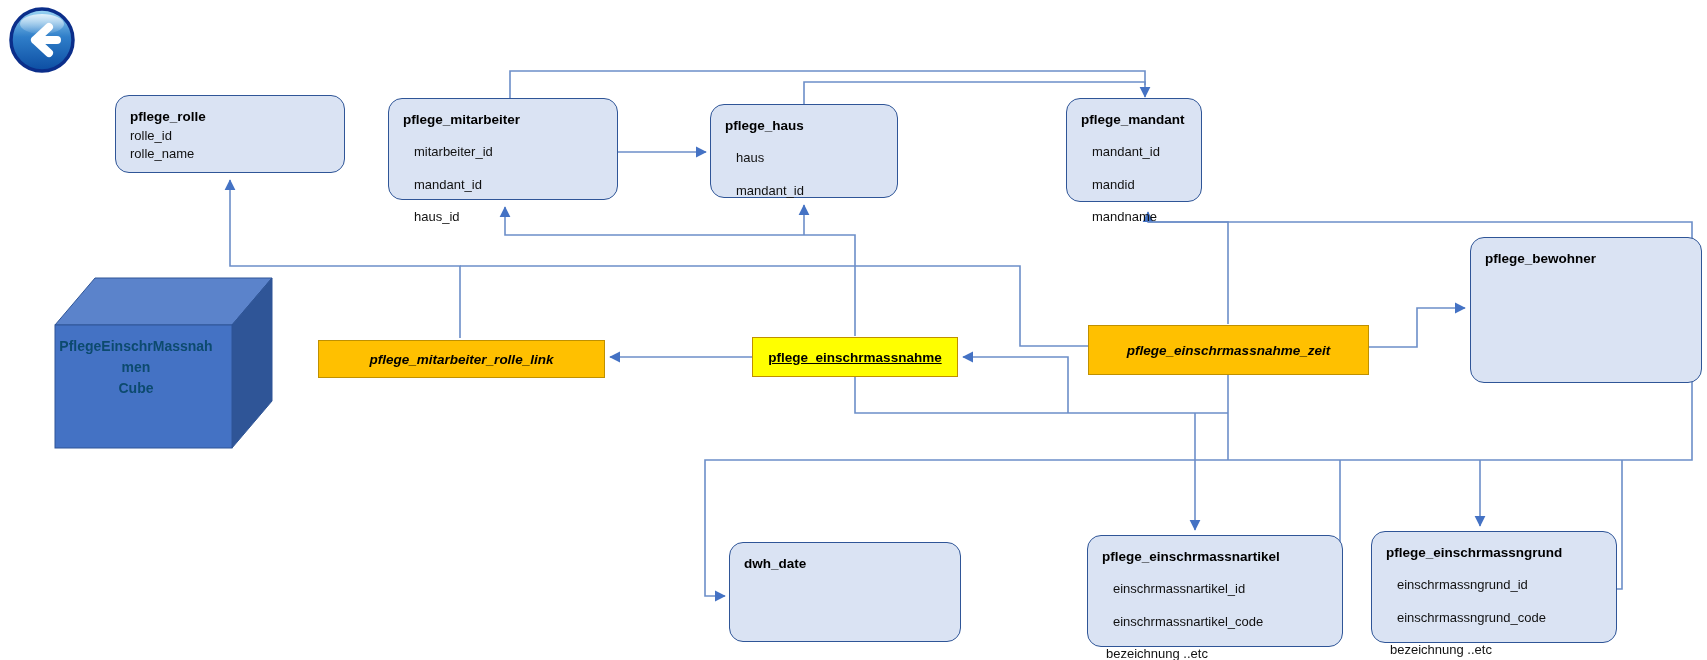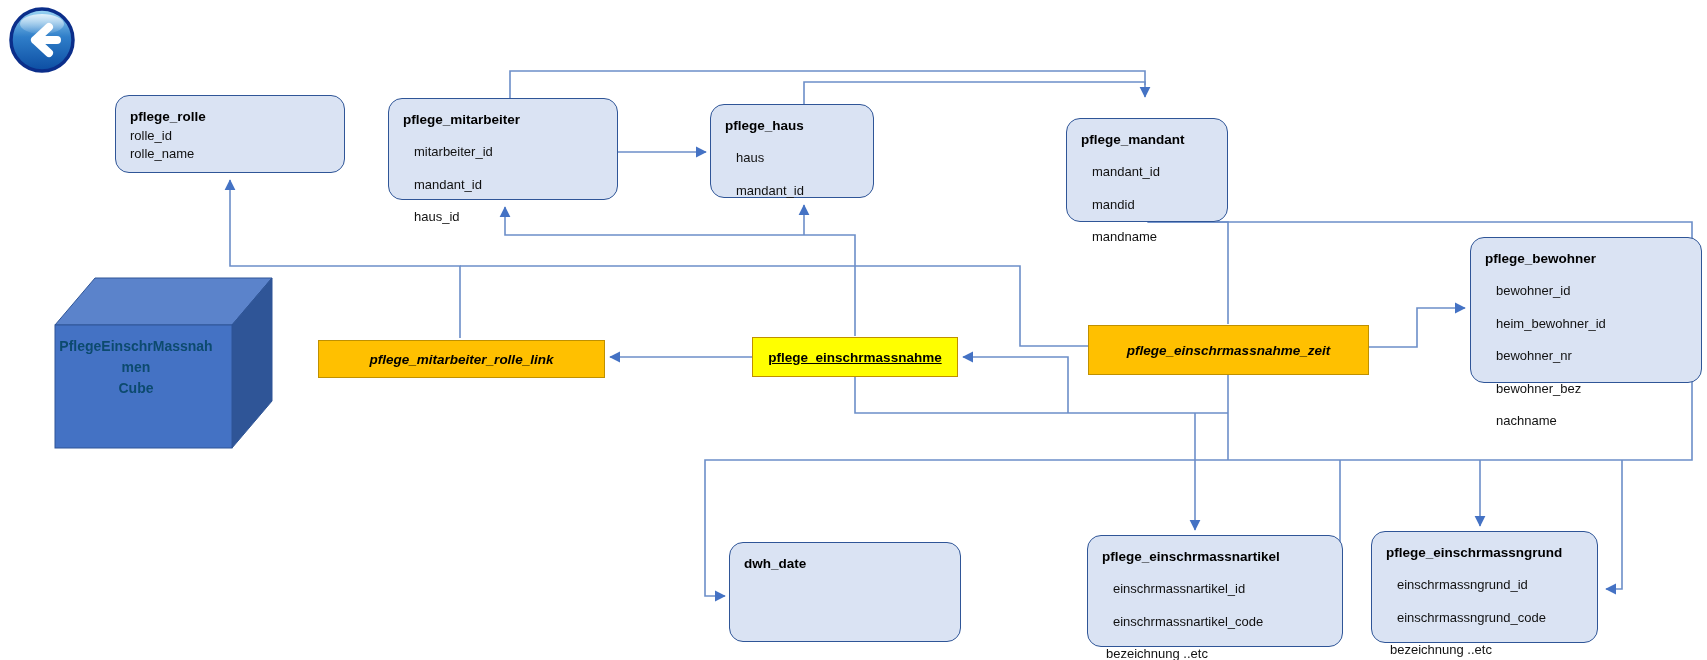--- a/index.html
+++ b/index.html
@@ -111,62 +111,55 @@
 
   <div class="ebox" style="left:388px;top:98px;width:230px;height:102px">
     <div class="etitle">pflege_mitarbeiter</div>
     <div class="efields indent">
         <div>mitarbeiter_id</div>
         <div>mandant_id</div>
         <div>haus_id</div>
       </div>
   </div>
 
-  <div class="ebox" style="left:710px;top:104px;width:164px;height:94px">
+  <div class="ebox" style="left:710px;top:104px;width:188px;height:94px">
     <div class="etitle">pflege_haus</div>
     <div class="efields indent">
         <div>haus</div>
         <div>mandant_id</div>
       </div>
   </div>
 
-  <div class="ebox" style="left:1066px;top:118px;width:162px;height:104px">
+  <div class="ebox" style="left:1066px;top:98px;width:136px;height:104px">
     <div class="etitle">pflege_mandant</div>
     <div class="efields indent">
         <div>mandant_id</div>
         <div>mandid</div>
         <div>mandname</div>
       </div>
   </div>
 
   <div class="ebox" style="left:1470px;top:237px;width:232px;height:146px">
     <div class="etitle">pflege_bewohner</div>
-    <div class="efields indent">
-        <div>bewohner_id</div>
-        <div>heim_bewohner_id</div>
-        <div>bewohner_nr</div>
-        <div>bewohner_bez</div>
-        <div>nachname</div>
-      </div>
   </div>
 
   <div class="ebox" style="left:729px;top:542px;width:232px;height:100px">
     <div class="etitle">dwh_date</div>
   </div>
 
   <div class="ebox" style="left:1087px;top:535px;width:256px;height:112px">
     <div class="etitle">pflege_einschrmassnartikel</div>
     <div class="efields indent flush-last">
         <div>einschrmassnartikel_id</div>
         <div>einschrmassnartikel_code</div>
         <div>bezeichnung ..etc</div>
       </div>
   </div>
 
-  <div class="ebox" style="left:1371px;top:531px;width:227px;height:112px">
+  <div class="ebox" style="left:1371px;top:531px;width:246px;height:112px">
     <div class="etitle">pflege_einschrmassngrund</div>
     <div class="efields indent flush-last">
         <div>einschrmassngrund_id</div>
         <div>einschrmassngrund_code</div>
         <div>bezeichnung ..etc</div>
       </div>
   </div>
 
   <div class="linkbox yellow" style="left:752px;top:337px;width:206px;height:40px">
     <span>pflege_einschrmassnahme</span>

